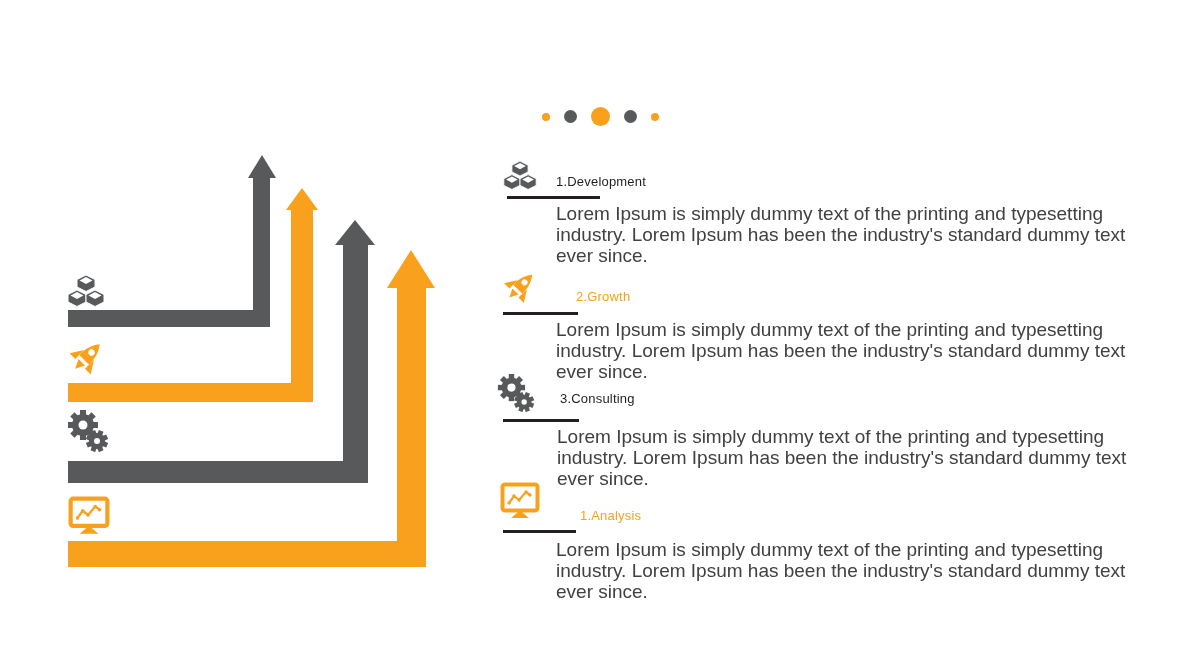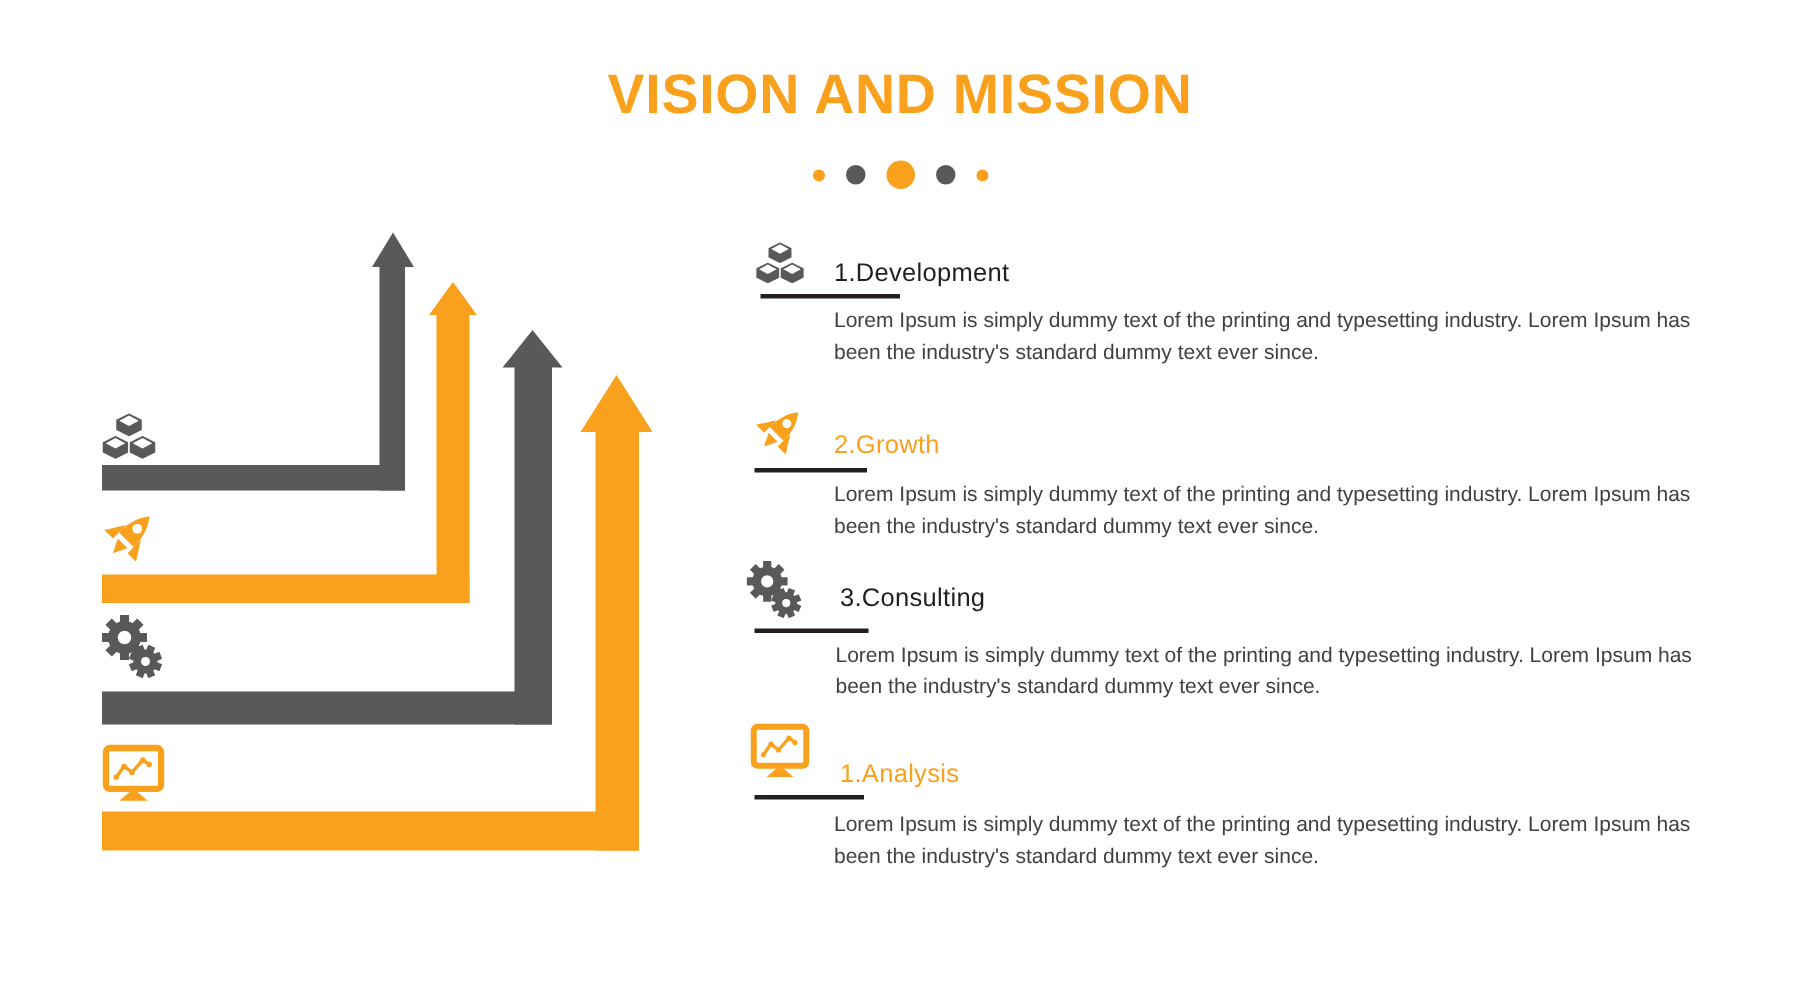--- a/index.html
+++ b/index.html
@@ -56,28 +56,28 @@
   .icon-orange{color:var(--orange);}
   .gi-cubes  {left:66px;top:274px;width:40px;height:34px;}
   .gi-rocket {left:62px;top:336px;width:46px;height:46px;}
   .gi-gears  {left:66px;top:410px;width:44px;height:42px;}
   .gi-monitor{left:68px;top:496px;width:42px;height:40px;}
   
   .sec{position:absolute;left:0;top:0;}
   .sec-icon{position:absolute;}
   .sec-title{
     position:absolute;
-    font-size:17px;font-weight:500;line-height:24px;
+    font-size:13px;font-weight:500;line-height:24px;
     color:var(--heading-dark);letter-spacing:0.2px;
   }
-  .sec-title.orange{color:var(--orange);}
+  .sec-title.orange{color:var(--orange);margin-left:20px;}
   .sec-underline{position:absolute;height:3px;background:var(--heading-dark);}
   .sec-body{
     position:absolute;width:578px;
-    font-size:14px;line-height:21px;color:var(--body-text);
+    font-size:19px;line-height:21px;color:var(--body-text);
   }
   
   .s1 .sec-icon     {left:502px;top:160px;width:36px;height:31px;}
   .s1 .sec-title    {left:556px;top:170px;}
   .s1 .sec-underline{left:507px;top:196px;width:93px;}
   .s1 .sec-body     {left:556px;top:203px;}
   
   .s2 .sec-icon     {left:497px;top:267px;width:43px;height:43px;}
   .s2 .sec-title    {left:556px;top:285px;}
   .s2 .sec-underline{left:503px;top:312px;width:75px;}
@@ -189,21 +189,20 @@
           <circle cx="26" cy="10" r="1.7"></circle>
         <circle cx="30" cy="13" r="1.7"></circle>
         <polygon points="11,36 29,36 22,30 18,30"></polygon>
       </g>
     </symbol>
   </defs>
 </svg>
 
 <div class="slide">
 
-  <h1 class="title">VISION AND MISSION</h1>
   <div class="dots" id="dots">
       <span class="dot" style="height: 8px; width: 8px; background: rgb(249, 161, 28);"></span>
       <span class="dot" style="height: 13px; width: 13px; background: rgb(88, 89, 91);"></span>
       <span class="dot" style="height: 19px; width: 19px; background: rgb(249, 161, 28);"></span>
       <span class="dot" style="height: 13px; width: 13px; background: rgb(88, 89, 91);"></span>
       <span class="dot" style="height: 8px; width: 8px; background: rgb(249, 161, 28);"></span>
     </div>
 
   <div class="graphic">
     <div class="arrow a1">

